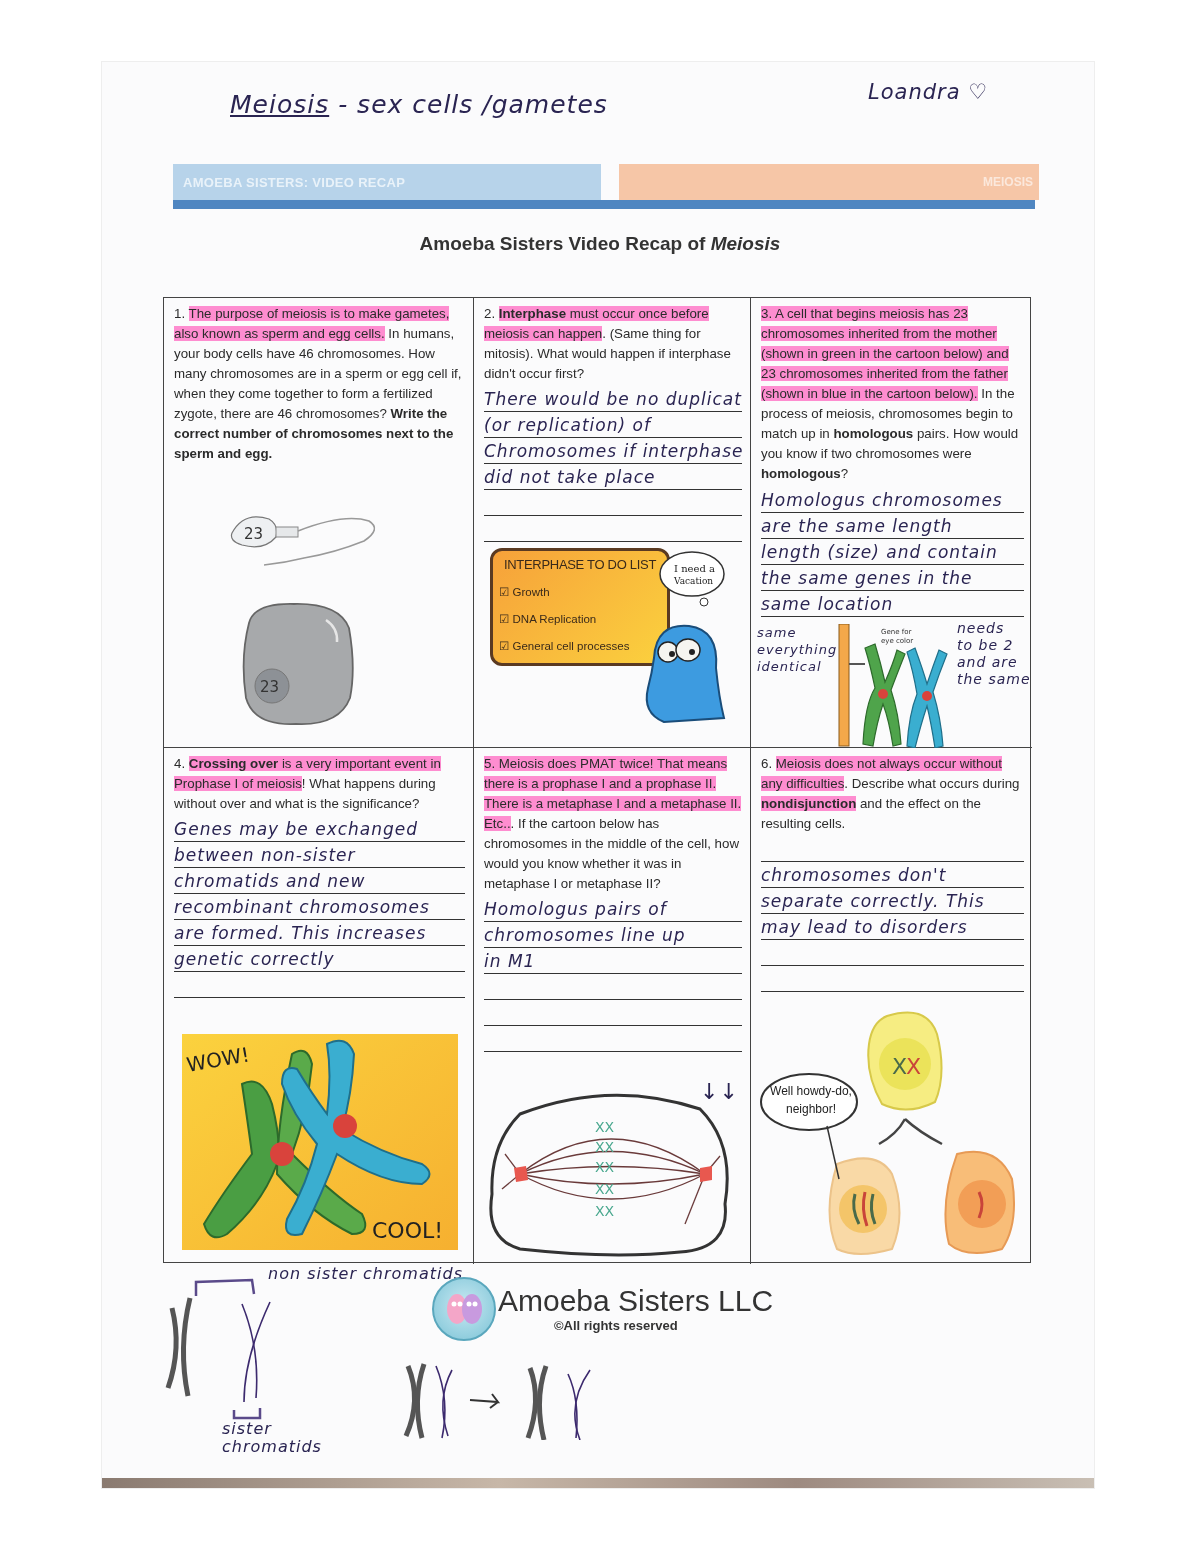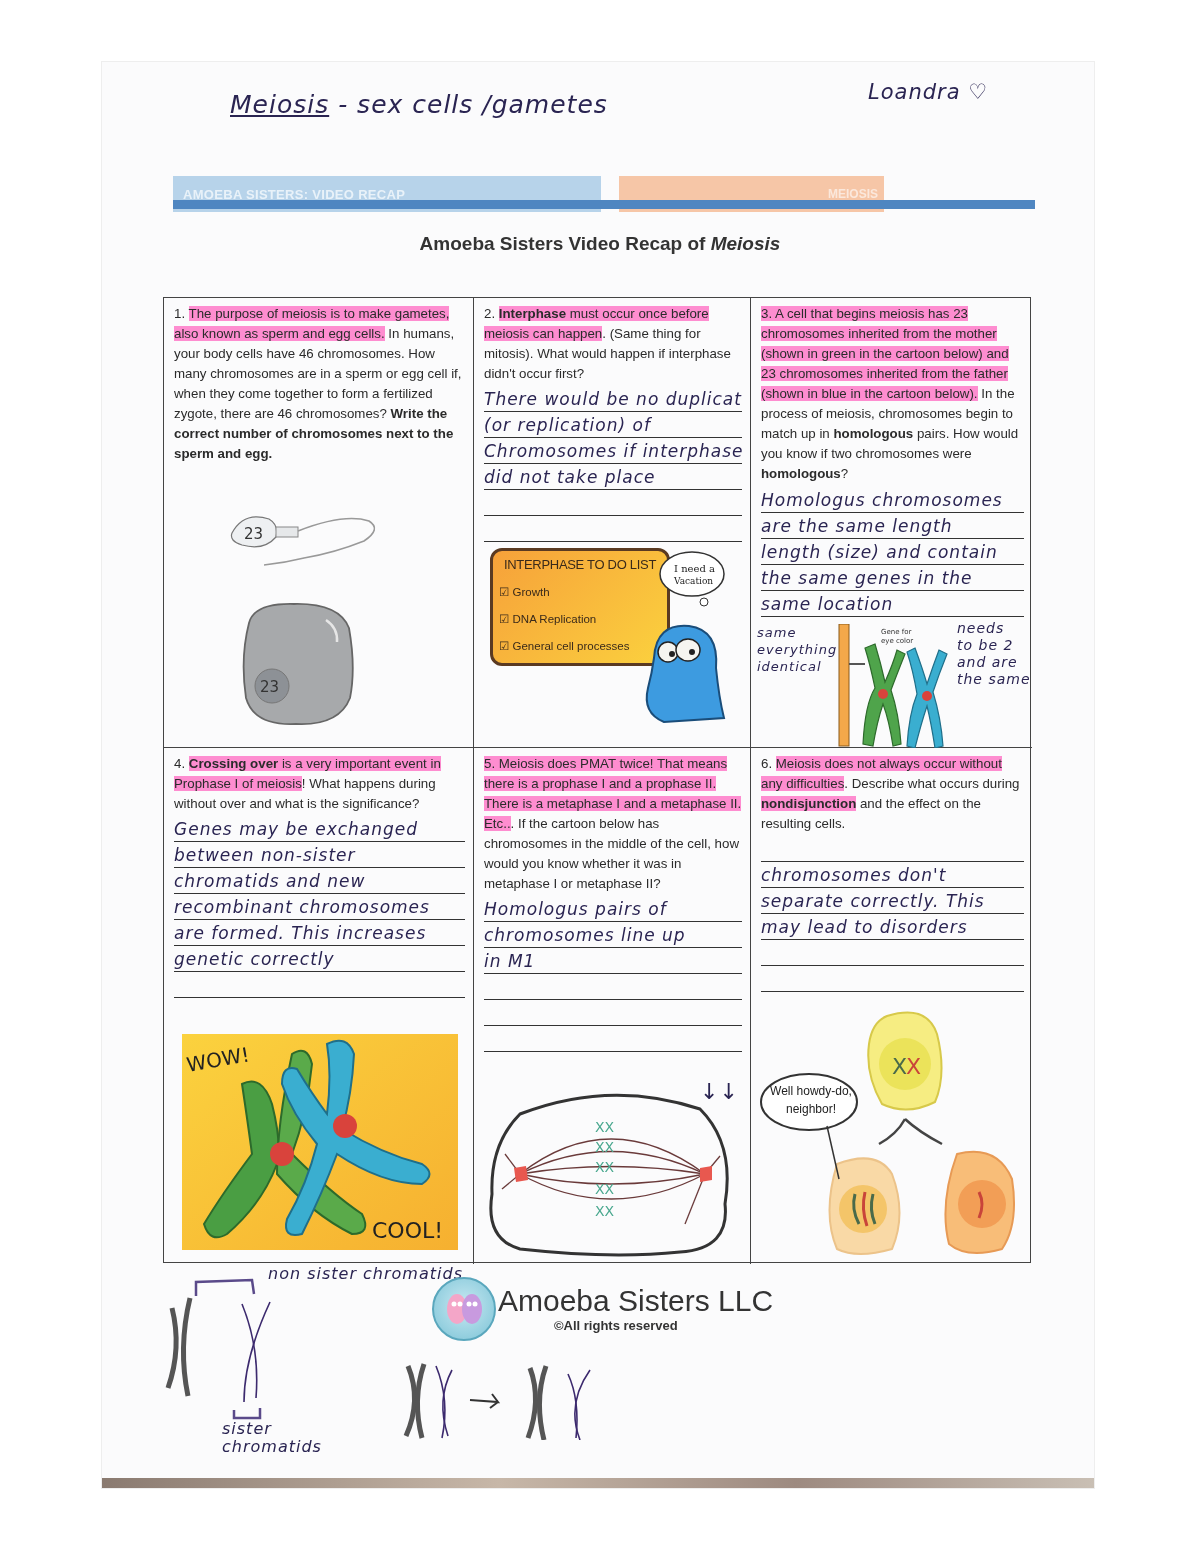--- a/index.html
+++ b/index.html
@@ -6,21 +6,21 @@
   body { width:1200px; height:1553px; background:#ffffff; position:relative; overflow:hidden;
          font-family:"Liberation Sans", sans-serif; color:#2b2b2b; }
   .paper { position:absolute; left:102px; top:62px; width:992px; height:1426px; background:#fbfbfc;
            box-shadow: 0 0 0 1px #eee; }
   .paper-edge { position:absolute; left:102px; top:1478px; width:992px; height:10px;
                 background:linear-gradient(90deg,#8a7a70,#c7b7a8 40%,#9d8a80 70%,#c9bfb4); }
   .hand { font-family:"DejaVu Sans", sans-serif; font-style:italic; color:#2a2452; letter-spacing:1px; }
   .top-note { position:absolute; left:230px; top:90px; font-size:25px; }
   .top-note .u { text-decoration:underline; }
   .name-note { position:absolute; left:868px; top:80px; font-size:21px; }
-  .band { position:absolute; left:173px; top:176px; width:711px; height:36px; display:flex;gap:18px; }
+  .band { position:absolute; left:173px; top:164px; width:866px; height:36px; display:flex;gap:18px; }
   .band-left { width:428px; background:#b7d3ea; color:#e9f2f9; font-weight:bold; font-size:13px;
                display:flex; align-items:center; padding-left:10px; letter-spacing:0.3px; box-sizing:border-box; }
   .band-right { flex:1; background:#f6c6a7; color:#fbe8dc; font-weight:bold; font-size:12px;
                 display:flex; align-items:center; justify-content:flex-end; padding-right:6px; }
   .band-line { position:absolute; left:173px; top:200px; width:862px; height:9px; background:#4f86c1; }
   .doc-title { position:absolute; left:0; width:1200px; top:233px; text-align:center; font-size:19px;
                font-weight:bold; color:#333; }
   .doc-title i { font-style:italic; }
   .grid { position:absolute; left:163px; top:297px; width:868px; height:966px;
           border:1.5px solid #444; display:grid; grid-template-columns:310px 277px 281px;

